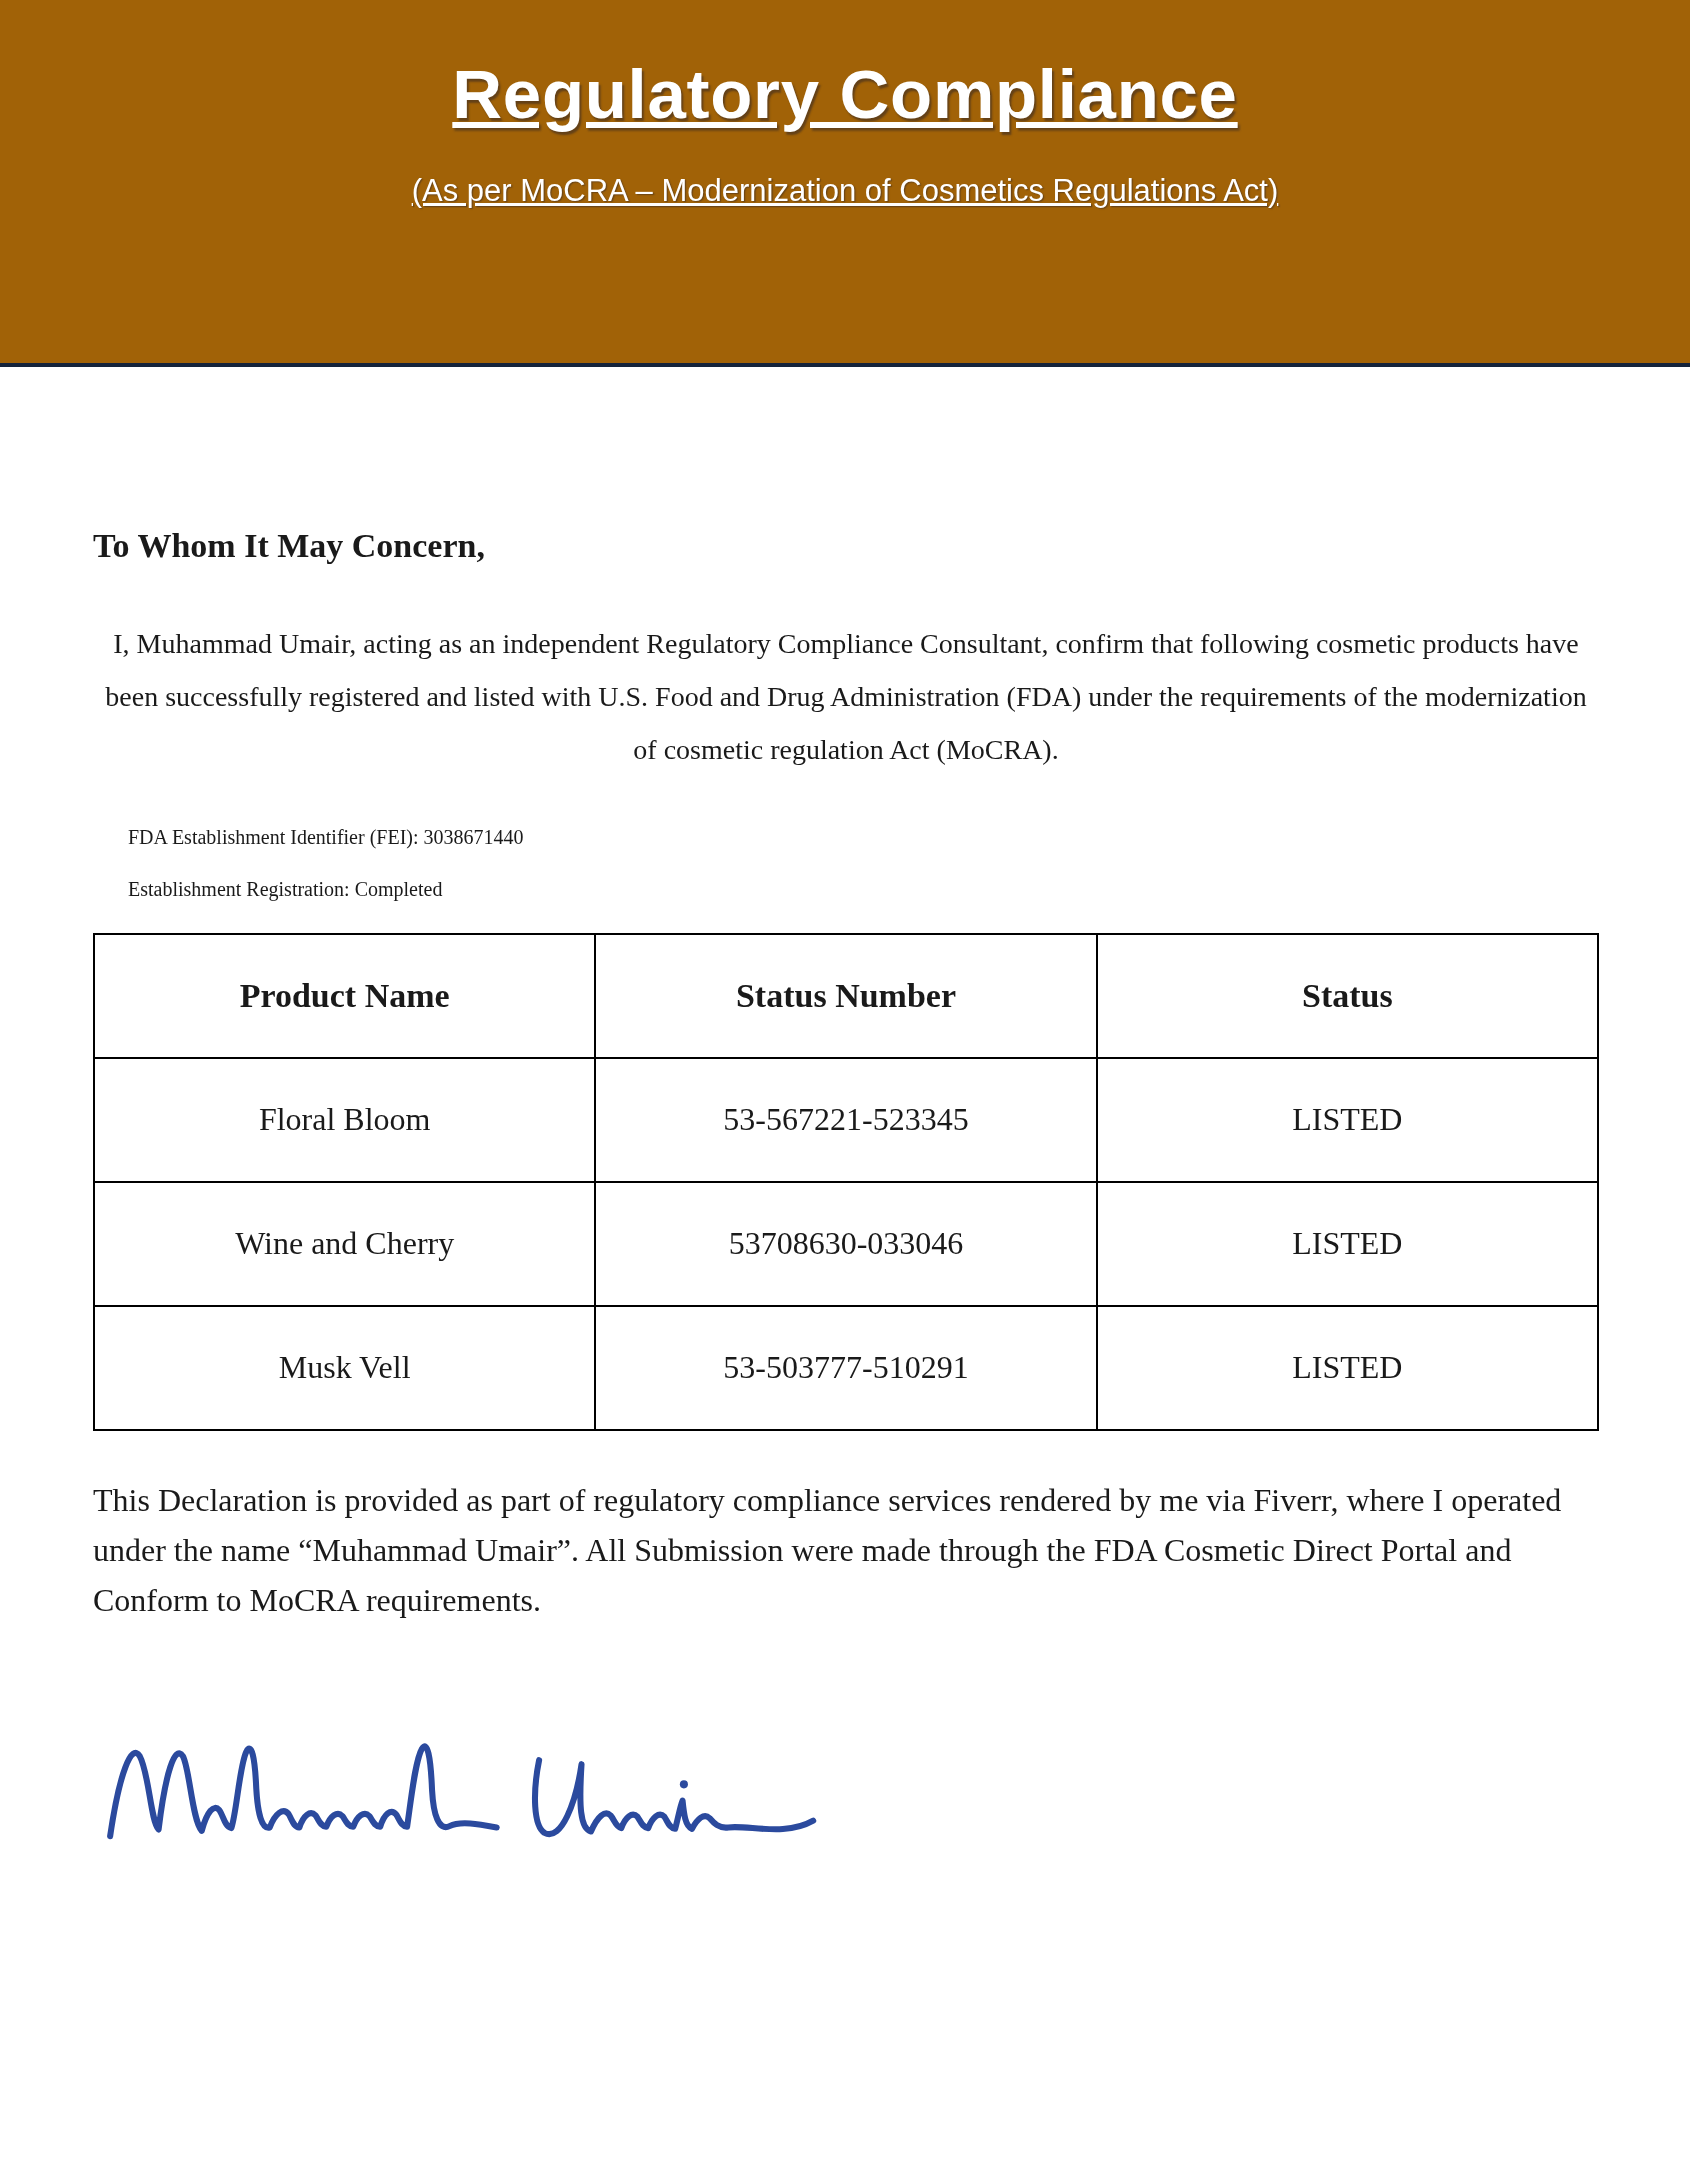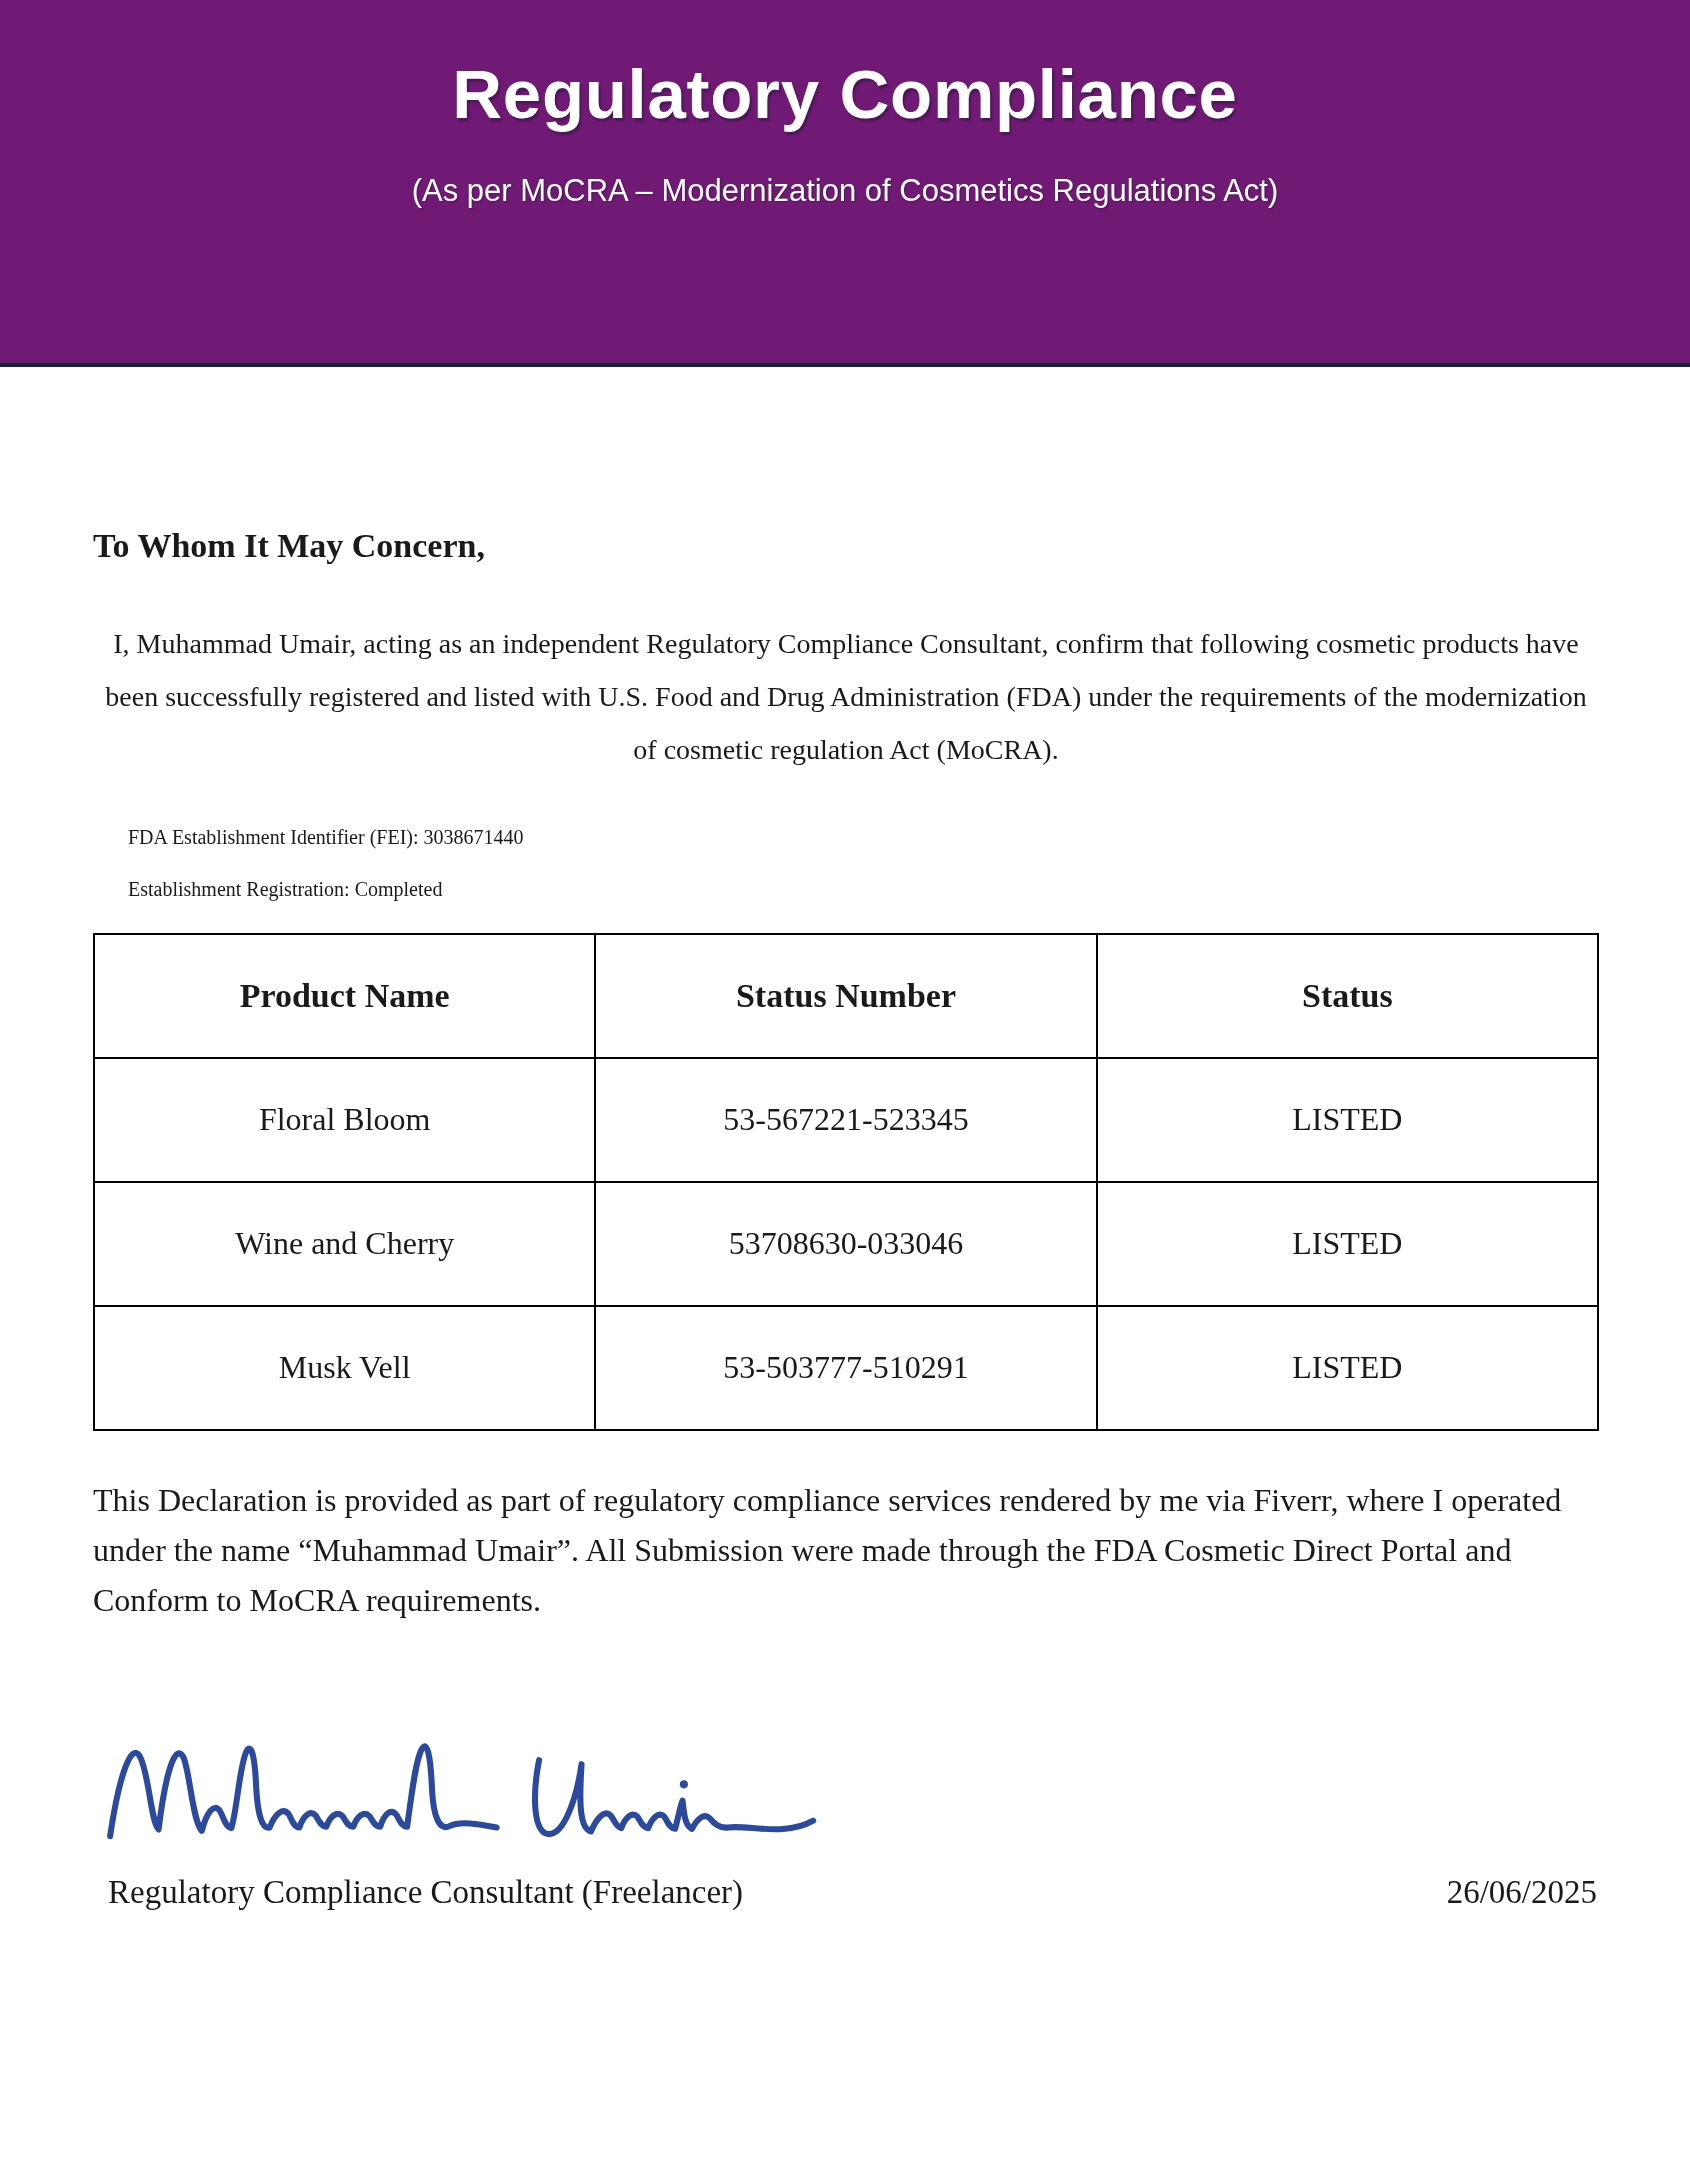--- a/index.html
+++ b/index.html
@@ -6,27 +6,28 @@
   html, body { background:#e8e8e8; }
   body { font-family:"Liberation Serif", serif; }
   .page {
     position:relative;
     width:1690px; height:2183px;
     background:#ffffff;
     color:#1a1a1a;
     overflow:hidden;
   }
   .banner {
-    background:#701a75;
+    background:#a16207;
     height:367px;
     padding-top:25.6px;
     text-align:center;
     color:#ffffff;
     font-family:"Liberation Sans", sans-serif;
     border-bottom:4.7px solid #14233b;
+    text-decoration:underline;
   }
   .banner-title {
     font-size:69px;
     font-weight:bold;
     line-height:138px;
     letter-spacing:0.7px;
     text-shadow:2px 2.7px 2px rgba(25,25,45,0.45);
   }
   .banner-subtitle {
     margin-top:9.4px;
@@ -181,20 +182,16 @@
                  C 846 143 848 153 857 154
                  C 861 140 864 122 868 112
                  C 870 132 872 150 882 154
                  C 890 139 900 130 908 138
                  C 914 145 922 154 936 152
                  C 966 148 1020 166 1062 142"></path>
         <circle class="idot" cx="870" cy="88" r="6"></circle>
       </svg>
     </div>
 
-    <div class="footer-row">
-      <span>Regulatory Compliance Consultant (Freelancer)</span>
-      <span>26/06/2025</span>
-    </div>
 
   </div>
 </div>
 
 
 </body></html>

